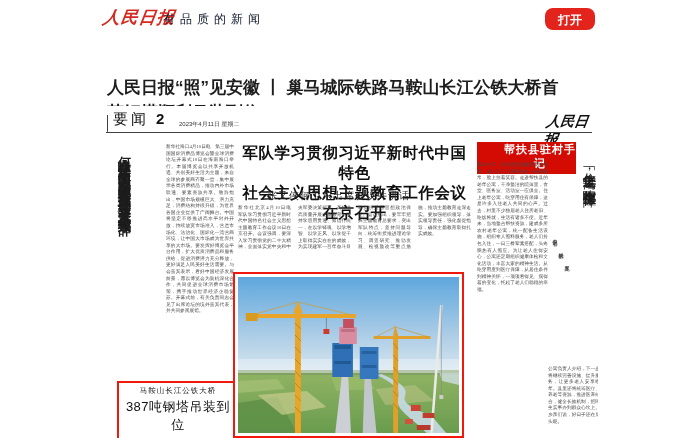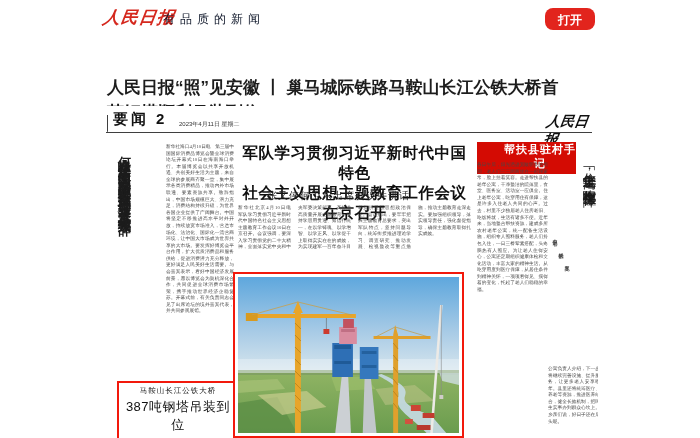--- a/index.html
+++ b/index.html
@@ -16,21 +16,21 @@
             line-height:22px;text-align:center;cursor:pointer;font-family:"Liberation Sans",sans-serif;}
   .art-title{position:absolute;left:107px;top:38px;width:452px;font-size:17px;font-weight:bold;
              line-height:1.45;color:#1d1d1d;margin-top:38px;}
   .art-meta{position:absolute;left:107px;top:86px;font-size:10.5px;color:#9b9b9b;}
   .art-meta span{margin-right:10px;}
   
   .paper{position:absolute;left:104px;top:106px;width:494px;height:332px;background:#fff;overflow:hidden;}
   .p-rule{position:absolute;left:2px;top:26px;width:486px;border-bottom:1px solid #3f3f3f;}
   .p-tick{position:absolute;left:3px;top:9px;width:1px;height:17px;background:#3f3f3f;border-bottom-left-radius:3px;}
   .p-section{position:absolute;left:9px;top:4px;font-family:"Liberation Serif",serif;
-             font-weight:bold;font-size:15px;color:#111;letter-spacing:3px;}
+             font-weight:normal;font-size:15px;color:#111;letter-spacing:3px;}
   .p-pageno{position:absolute;left:52px;top:4px;font-size:15px;font-weight:bold;color:#111;}
   .p-date{position:absolute;left:75px;top:14px;font-size:6px;color:#333;}
   .p-masthead{position:absolute;left:441px;top:7px;font-family:"Liberation Serif",serif;
               font-style:italic;font-weight:bold;font-size:14px;color:#111;transform:skewX(-8deg);}
   
   .v-head-left{position:absolute;left:8px;top:40px;height:232px;width:54px;
                writing-mode:vertical-lr;font-family:"Liberation Serif",serif;font-weight:bold;
                font-size:13px;letter-spacing:2px;line-height:1.85;color:#1c1c1c;}
   .body-txt{font-size:4.7px;line-height:1.4;color:#474747;text-align:justify;overflow:hidden;
             font-family:"Liberation Serif",serif;}

